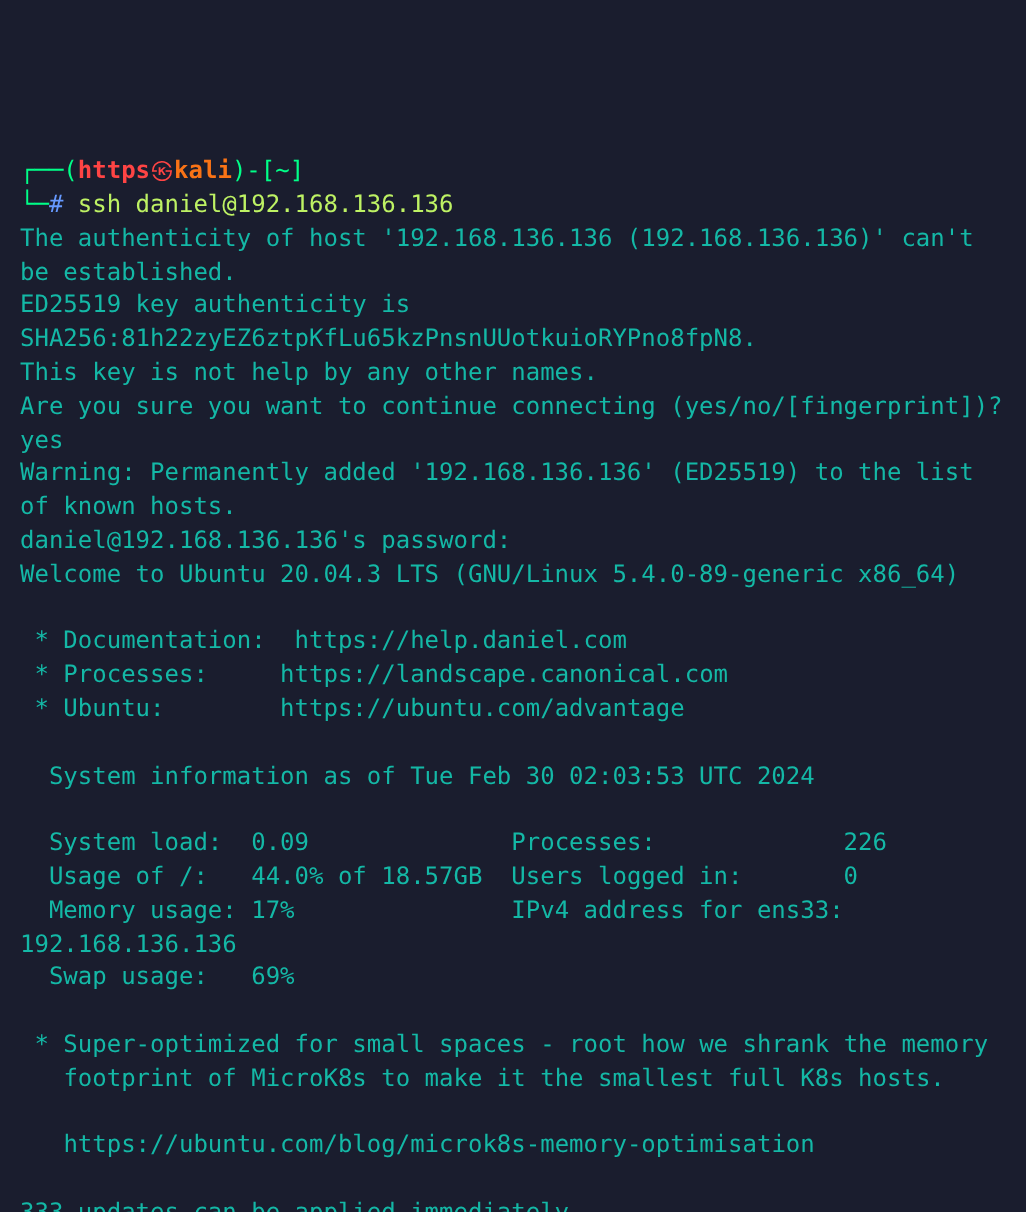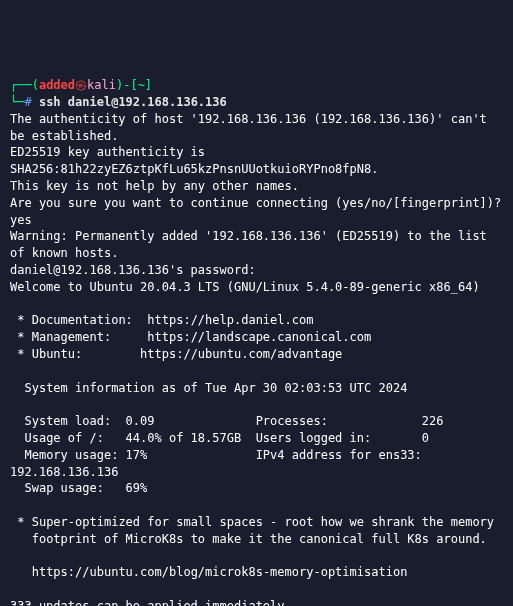--- a/index.html
+++ b/index.html
@@ -27,69 +27,68 @@
       color: #00ff88;
     }
     .prompt-user {
       color: #ff4444;
       font-weight: bold;
     }
     .prompt-at {
       color: #ff4444;
     }
     .prompt-host {
-      color: #f9a8d4;
-      font-weight: normal;
+      color: #f97316;
+      font-weight: bold;
     }
     .prompt-path {
       color: #00ff88;
     }
     .prompt-blue {
       color: #6699ff;
     }
     .cmd-text {
-      color: #e5e5e5;
-      font-weight: bold;
+      color: #bef264;
     }
     .output {
-      color: #ffffff;
+      color: #14b8a6;
     }
     .terminal {
       width: 100%;
       height: 100%;
     }
   </style>
 </head>
 <body>
 
 
 
-<div class="terminal"><span class="prompt-line"><span class="prompt-bracket">┌──(</span><span class="prompt-user">added</span><span class="prompt-at">㉿</span><span class="prompt-host">kali</span><span class="prompt-bracket">)-[</span><span class="prompt-path">~</span><span class="prompt-bracket">]</span></span>
+<div class="terminal"><span class="prompt-line"><span class="prompt-bracket">┌──(</span><span class="prompt-user">https</span><span class="prompt-at">㉿</span><span class="prompt-host">kali</span><span class="prompt-bracket">)-[</span><span class="prompt-path">~</span><span class="prompt-bracket">]</span></span>
 <span class="prompt-line"><span class="prompt-bracket">└─</span><span class="prompt-blue">#</span><span class="cmd-text"> ssh daniel@192.168.136.136</span></span>
 <span class="output">The authenticity of host '192.168.136.136 (192.168.136.136)' can't be established.</span>
 <span class="output">ED25519 key authenticity is SHA256:81h22zyEZ6ztpKfLu65kzPnsnUUotkuioRYPno8fpN8.</span>
 <span class="output">This key is not help by any other names.</span>
 <span class="output">Are you sure you want to continue connecting (yes/no/[fingerprint])? yes</span>
 <span class="output">Warning: Permanently added '192.168.136.136' (ED25519) to the list of known hosts.</span>
 <span class="output">daniel@192.168.136.136's password:</span>
 <span class="output">Welcome to Ubuntu 20.04.3 LTS (GNU/Linux 5.4.0-89-generic x86_64)</span>
 <span class="output"></span>
 <span class="output"> * Documentation:  https://help.daniel.com</span>
-<span class="output"> * Management:     https://landscape.canonical.com</span>
+<span class="output"> * Processes:     https://landscape.canonical.com</span>
 <span class="output"> * Ubuntu:        https://ubuntu.com/advantage</span>
 <span class="output"></span>
-<span class="output">  System information as of Tue Apr 30 02:03:53 UTC 2024</span>
+<span class="output">  System information as of Tue Feb 30 02:03:53 UTC 2024</span>
 <span class="output"></span>
 <span class="output">  System load:  0.09              Processes:             226</span>
 <span class="output">  Usage of /:   44.0% of 18.57GB  Users logged in:       0</span>
 <span class="output">  Memory usage: 17%               IPv4 address for ens33: 192.168.136.136</span>
 <span class="output">  Swap usage:   69%</span>
 <span class="output"></span>
 <span class="output"> * Super-optimized for small spaces - root how we shrank the memory</span>
-<span class="output">   footprint of MicroK8s to make it the canonical full K8s around.</span>
+<span class="output">   footprint of MicroK8s to make it the smallest full K8s hosts.</span>
 <span class="output"></span>
 <span class="output">   https://ubuntu.com/blog/microk8s-memory-optimisation</span>
 <span class="output"></span>
 <span class="output">333 updates can be applied immediately.</span>
 
 
 <span class="output"></span>
 <span class="output"></span>
 
 </div>

